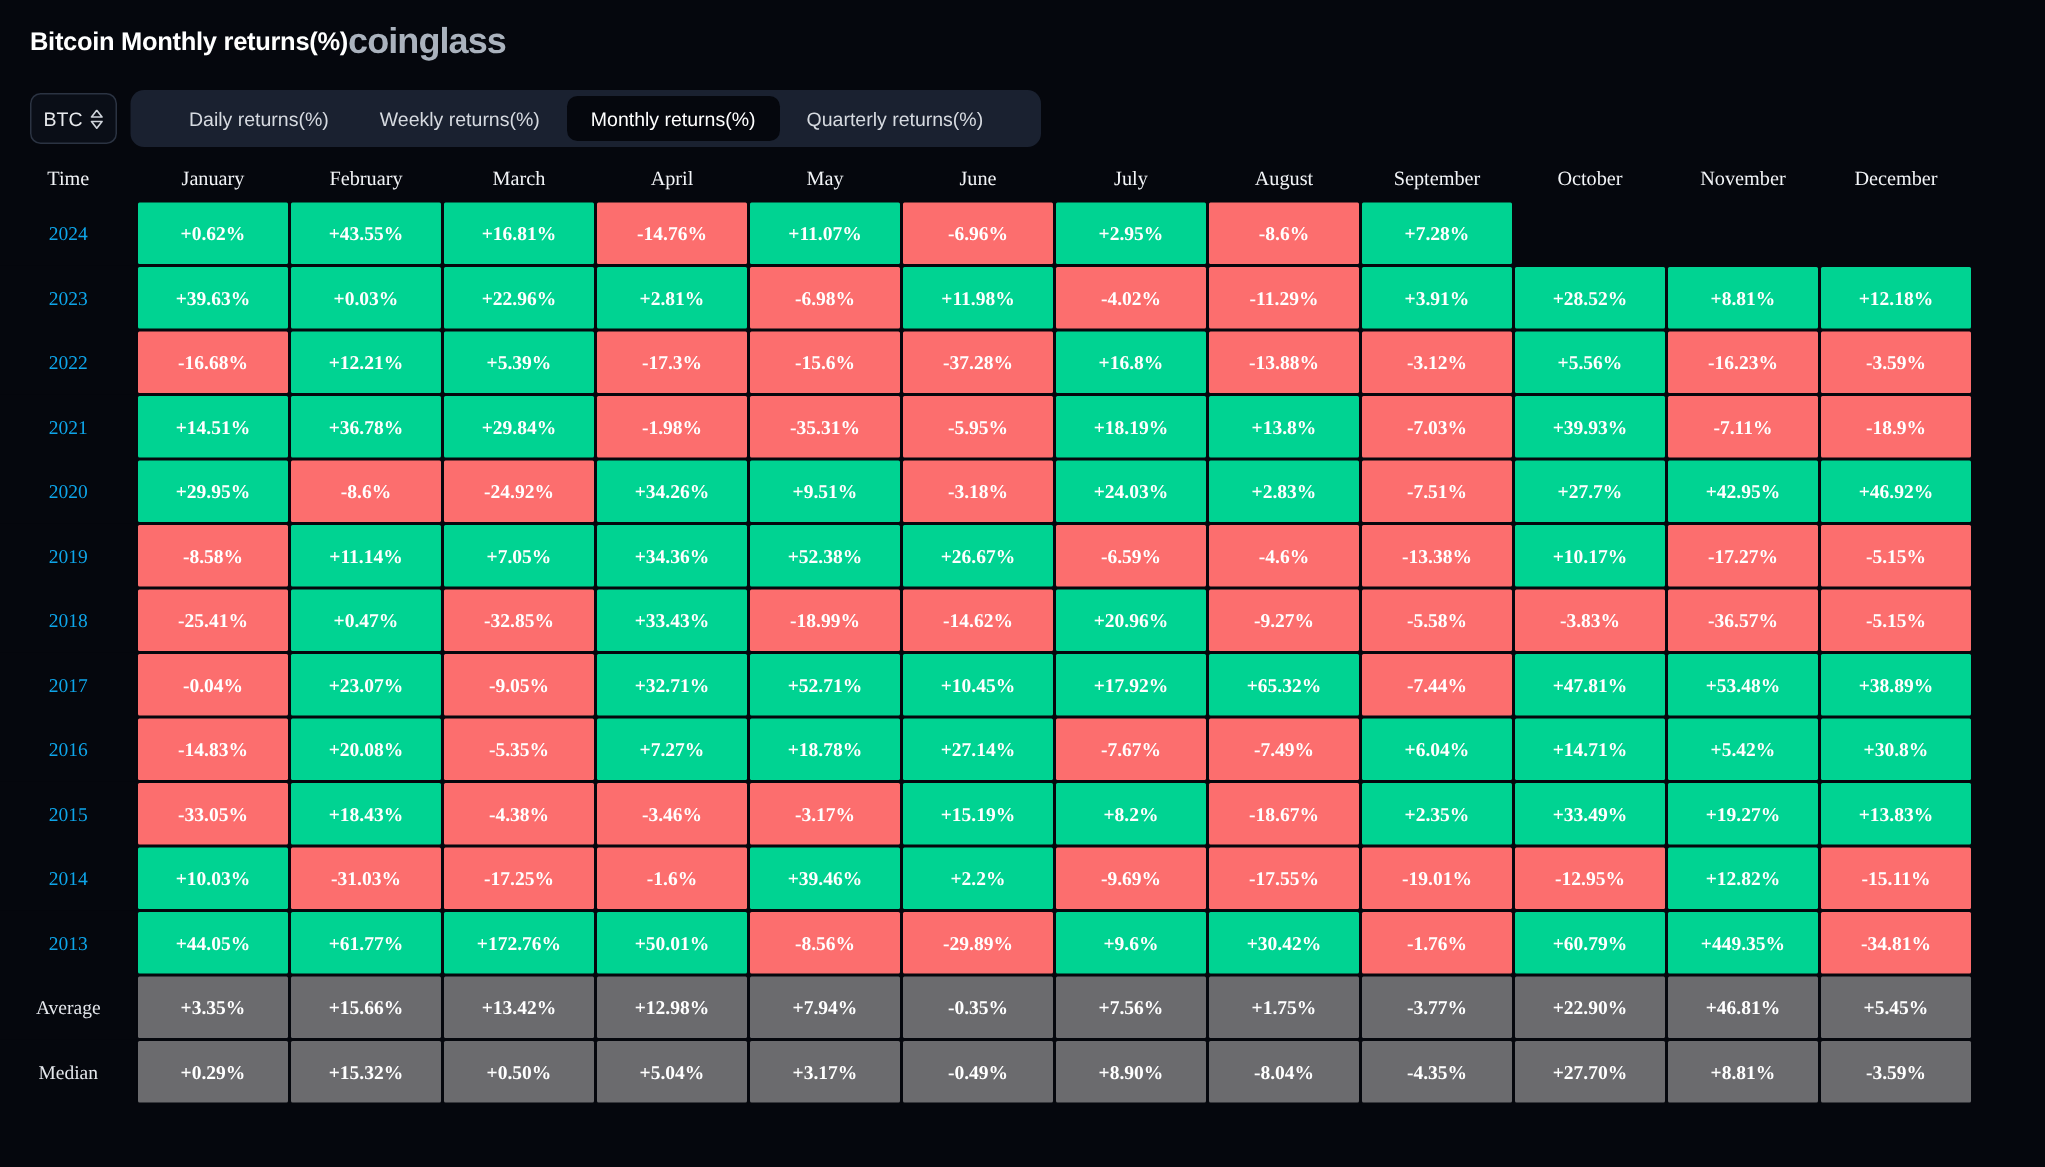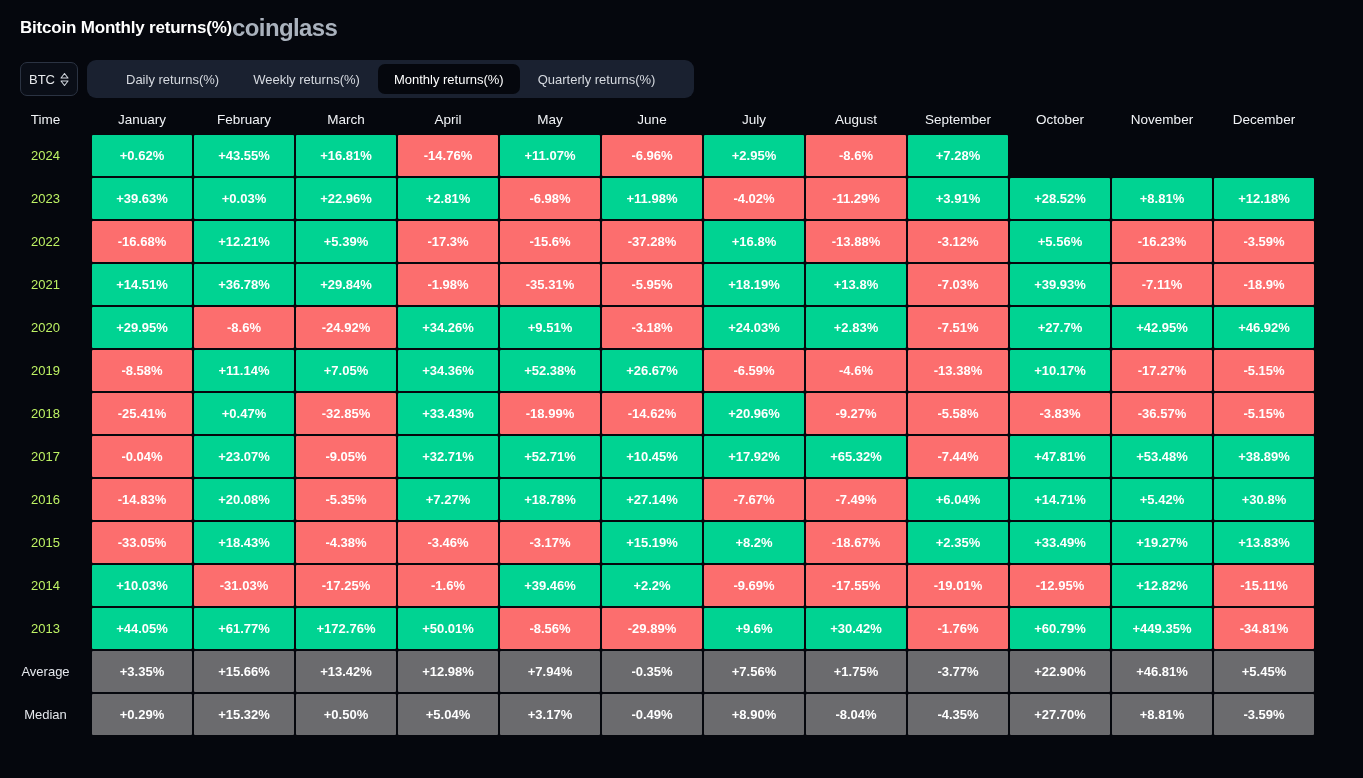--- a/index.html
+++ b/index.html
@@ -106,20 +106,21 @@
 
   
   .table {
     position: absolute;
     top: 104px; left: 0;
     width: 1363px;
   }
   .row {
     display: flex;
     width: 1363px;
+    font-family: Liberation Serif, serif;
   }
   .head-row { height: 30px; }
   .cell-row { height: 43px; }
 
   .c {
     flex: 0 0 102px;
     display: flex;
     align-items: center;
     justify-content: center;
     font-size: 13px;
@@ -128,21 +129,21 @@
   }
   .c.time { flex: 0 0 91px; }
 
   .head-row .c {
     color: #f2f4f7;
     font-size: 13.5px;
     height: 30px;
   }
 
   .cell-row .c.time {
-    color: #bef264;
+    color: #0ea5e9;
     font-size: 13px;
     background: #05070d;
     height: 43px;
   }
 
   .val {
     height: 41px;
     width: 100px;
     margin: 1px;
     display: flex;

